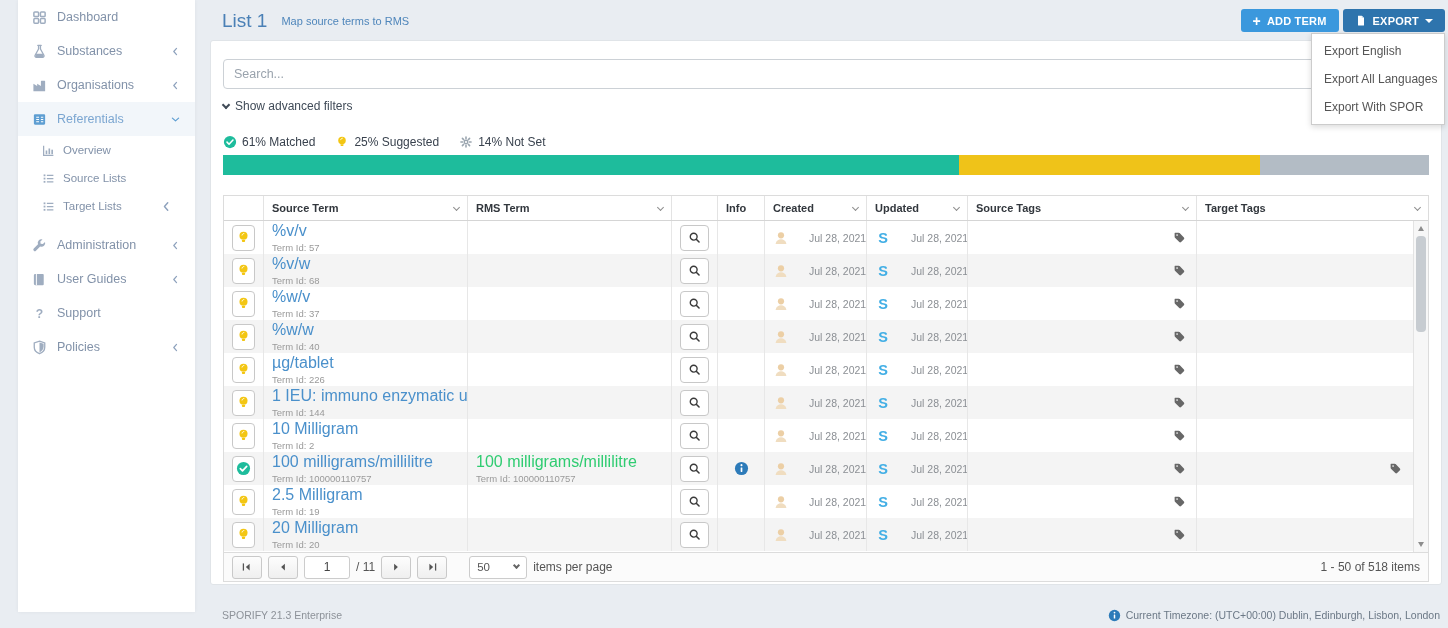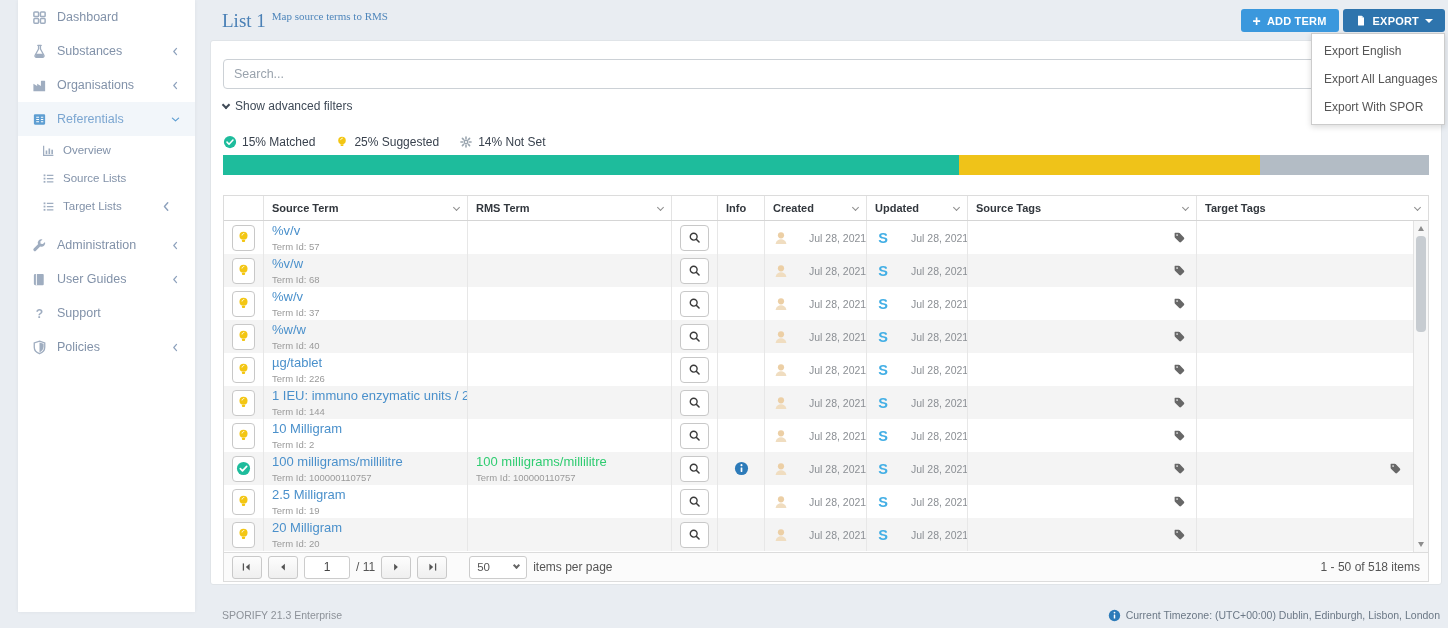--- a/index.html
+++ b/index.html
@@ -25,21 +25,21 @@
   .side-item .ic { width:15px; height:15px; margin-right:10px; color:#9fadc0; }
   .side-item .chev-r { width:11px; height:11px; margin:0 0 0 auto; color:#8ea2bd; }
   .side-item.sub { height:28px; padding-left:24px; font-size:11.5px; }
   .side-item.sub .ic { width:13px; height:13px; margin-right:8px; }
   .side-item.active { background:#f2f6fa; color:#7ba6d1; }
   .side-item.active .ic { color:#5e9ed2; }
   .side-item.sub + .side-item:not(.sub) { margin-top:8px; }
   .side-label { white-space:nowrap; }
 
   
-  .page-title-wrap { position:absolute; left:222px; top:10px; display:flex; align-items:flex-start; gap:6px;font-family:Liberation Serif, serif; }
+  .page-title-wrap { position:absolute; left:222px; top:10px; display:flex; align-items:center; gap:14px; }
   .page-title { font-size:19px; color:#4a80b6; font-weight:normal; }
   .page-subtitle { font-size:11px; color:#4f86bb; }
   .top-actions { position:absolute; top:9px; right:3px; display:flex; gap:4px; z-index:30; }
   .btn { display:flex; align-items:center; gap:6px; height:23px; padding:0 12px;
     border:none; border-radius:3px; color:#fff; font-size:11px; font-weight:bold;
     font-family:"Liberation Sans",sans-serif; cursor:pointer; letter-spacing:.2px; }
   .btn-add { background:#3b98dd; }
   .btn-export { background:#2e74ad; }
   .plus-glyph { font-size:14px; font-weight:bold; line-height:1; }
   .caret-down { width:0; height:0; border-left:4px solid transparent; border-right:4px solid transparent; border-top:4px solid #fff; }
@@ -91,21 +91,21 @@
   .cell { display:flex; align-items:center; padding:0 8px; border-right:1px solid #e7e7e7;
     height:100%; overflow:hidden; }
   .cell:last-child { border-right:none; }
   .c-center { justify-content:center; }
   .mini-btn { width:29px; height:26px; background:#fff; border:1px solid #c8c8c8; border-radius:4px;
     display:flex; align-items:center; justify-content:center; cursor:pointer; padding:0; }
   .mini-btn .ic { width:15px; height:15px; }
   .mini-btn.srch { width:31px; }
   .mini-btn.srch .ic { width:13px; height:13px; color:#3a3a3a; }
   .c-term { flex-direction:column; align-items:flex-start; justify-content:center; line-height:1.2; }
-  .term-link { font-size:13px; color:#4a90cb; text-decoration:none; white-space:nowrap; cursor:pointer; }
+  .term-link { font-size:16px; color:#4a90cb; text-decoration:none; white-space:nowrap; cursor:pointer; }
   .term-link.rms { color:#2fcc71; }
   .term-id { font-size:9.5px; color:#9a9a9a; margin-top:2px; white-space:nowrap; }
   .c-date { gap:20px; font-size:10.5px; color:#8b8f94; white-space:nowrap; }
   .c-date .ic { width:16px; height:16px; }
   .c-tags { justify-content:flex-end; padding-right:10px; }
   .c-tags .ic { width:13px; height:13px; color:#676767; }
   .c-info .ic { width:15px; height:15px; }
 
   
   .vscroll { position:absolute; top:0; right:0; width:15px; height:331px;
@@ -285,21 +285,21 @@
     <span class="chev-css"></span>
     <span>Show advanced filters</span>
   </div>
 
   <div class="stats-row" id="stats-row">
       <span class="stat">
         <svg class="ic " viewBox="0 0 16 16">
           <circle cx="8" cy="8" r="7" fill="#1ebc9c"></circle>
           <path d="M4.6 8.2l2.3 2.3 4.5-4.8" fill="none" stroke="#fff" stroke-width="1.8" stroke-linecap="round" stroke-linejoin="round"></path>
         </svg>
-        <span>15% Matched</span>
+        <span>61% Matched</span>
       </span>
       <span class="stat">
         <svg class="ic " viewBox="0 0 16 16">
           <circle cx="8" cy="6.2" r="4.3" fill="#f3c613"></circle>
           <path d="M6.3 10.6h3.4v1.2a.9.9 0 0 1-.9.9H7.2a.9.9 0 0 1-.9-.9z" fill="#f3c613"></path>
           <path d="M6.5 5.4c.2-.9 1-1.6 1.9-1.7" stroke="#fff" stroke-width="1" fill="none" stroke-linecap="round"></path>
         </svg>
         <span>25% Suggested</span>
       </span>
       <span class="stat">

